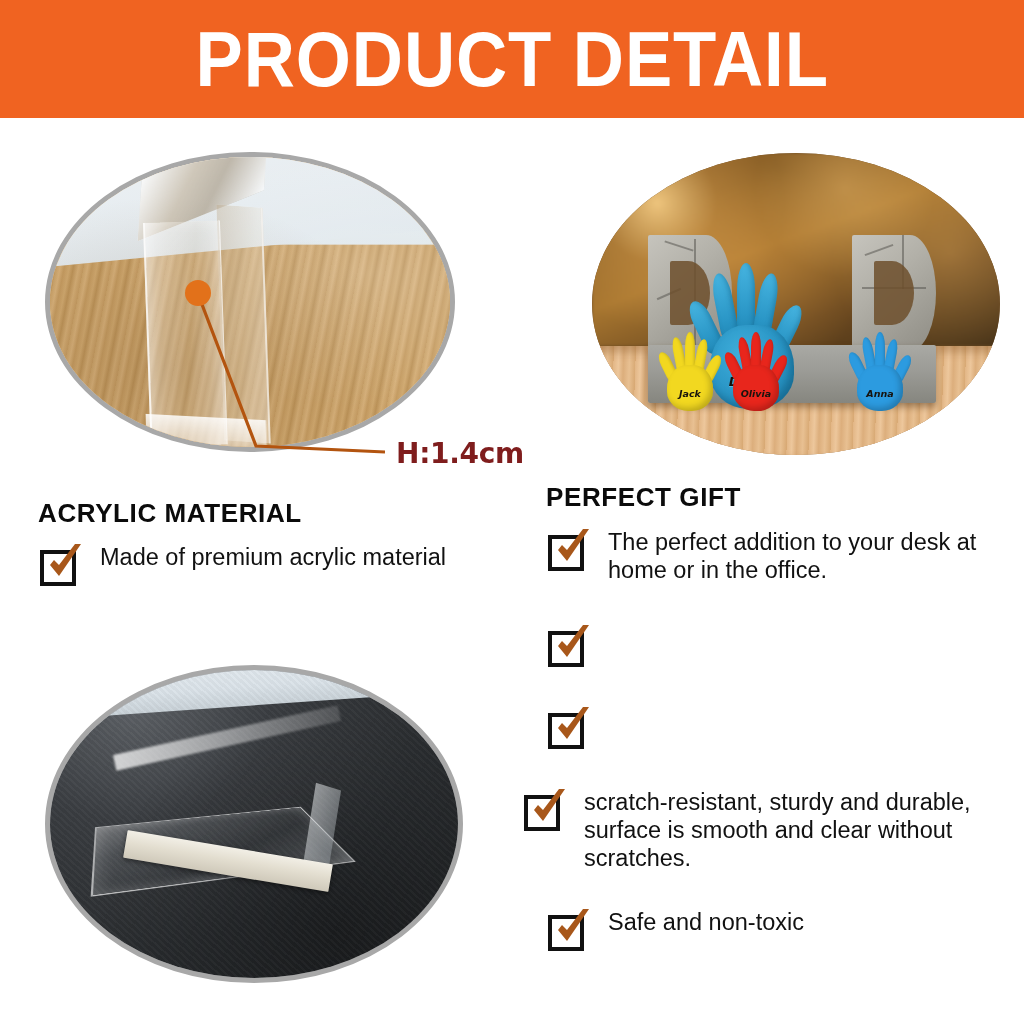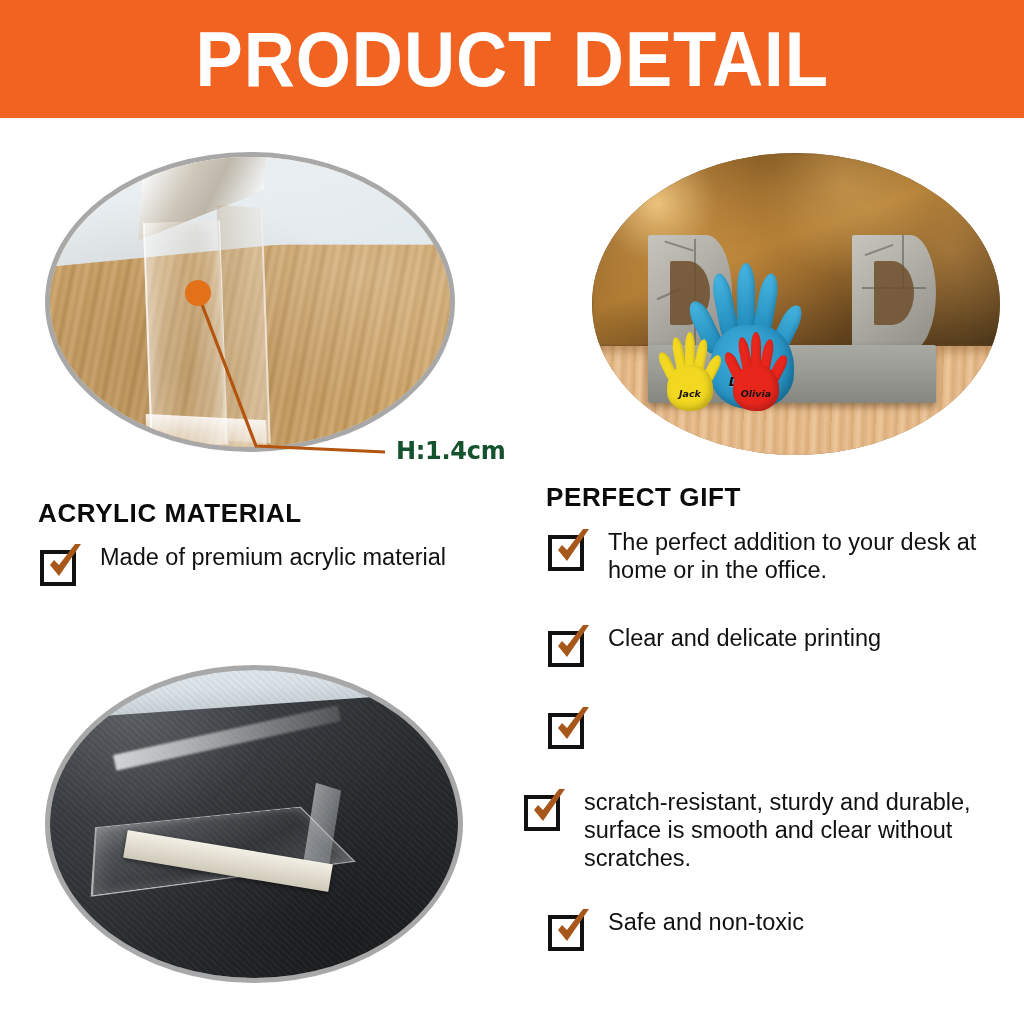--- a/index.html
+++ b/index.html
@@ -390,24 +390,24 @@
   #callout-height {
     position: absolute;
     left: 0; top: 0;
     width: 1024px; height: 1024px;
     pointer-events: none;
   }
   .callout-label {
     position: absolute;
     left: 396px;
     top: 437px;
-    color: #14532d;
+    color: #7f1d1d;
     font-family: "DejaVu Sans", sans-serif;
     font-weight: bold;
-    font-size: 24px;
+    font-size: 28px;
     letter-spacing: -0.3px;
     white-space: nowrap;
   }
 
   
   .section-heading {
     position: absolute;
     color: #0b0b0b;
     font-family: "Liberation Sans", sans-serif;
     font-weight: bold;
@@ -528,20 +528,29 @@
       <div class="kfinger" style="background:#E8261C;left:2px; bottom:30px;width:11px;height:30px;transform:rotate(-26deg);"></div>
       <div class="kfinger" style="background:#E8261C;left:14px;bottom:38px;width:10px;height:36px;transform:rotate(-11deg);"></div>
       <div class="kfinger" style="background:#E8261C;left:25px;bottom:40px;width:10px;height:39px;"></div>
       <div class="kfinger" style="background:#E8261C;left:36px;bottom:37px;width:10px;height:35px;transform:rotate(11deg);"></div>
       <div class="kfinger" style="background:#E8261C;left:47px;bottom:28px;width:11px;height:29px;transform:rotate(27deg);"></div>
       <div class="kpalm" style="background:#E8261C;"></div>
       <div class="kid-label">Olivia</div>
     </div>
 
 
+    <div class="kid-hand" style="left:258px;">
+      <div class="kfinger" style="background:#2C9BE0;left:2px; bottom:30px;width:11px;height:30px;transform:rotate(-26deg);"></div>
+      <div class="kfinger" style="background:#2C9BE0;left:14px;bottom:38px;width:10px;height:36px;transform:rotate(-11deg);"></div>
+      <div class="kfinger" style="background:#2C9BE0;left:25px;bottom:40px;width:10px;height:39px;"></div>
+      <div class="kfinger" style="background:#2C9BE0;left:36px;bottom:37px;width:10px;height:35px;transform:rotate(11deg);"></div>
+      <div class="kfinger" style="background:#2C9BE0;left:47px;bottom:28px;width:11px;height:29px;transform:rotate(27deg);"></div>
+      <div class="kpalm" style="background:#2C9BE0;"></div>
+      <div class="kid-label">Anna</div>
+    </div>
   </div>
 </div>
 
 <svg id="callout-height" viewBox="0 0 1024 1024">
   <polyline points="198,294 256,446 385,452" fill="none" stroke="#B3540F" stroke-width="3.2"></polyline>
   <circle cx="198" cy="293" r="13" fill="#E2711A"></circle>
 </svg>
 <div class="callout-label">H:1.4cm</div>
 
 <div class="section-heading" id="heading-acrylic-material">ACRYLIC MATERIAL</div>
@@ -568,21 +577,20 @@
   <span class="feature-text tight">The perfect addition to your desk at home or in the office.</span>
 </div>
 
 <div class="feature-item" style="left:548px; top:624px; width:466px;">
   <span class="checkbox-icon">
     <span class="box"></span>
     <svg class="tick" viewBox="0 0 42 42">
       <path d="M7 22 L16 33 L38 1 L32 1 L16 22 L11 17 Z" fill="#A8571A"></path>
     </svg>
   </span>
-  <span class="feature-text">Clear and delicate printing</span>
 </div>
 
 <div class="feature-item" style="left:548px; top:706px; width:466px;">
   <span class="checkbox-icon">
     <span class="box"></span>
     <svg class="tick" viewBox="0 0 42 42">
       <path d="M7 22 L16 33 L38 1 L32 1 L16 22 L11 17 Z" fill="#A8571A"></path>
     </svg>
   </span>
 </div>

